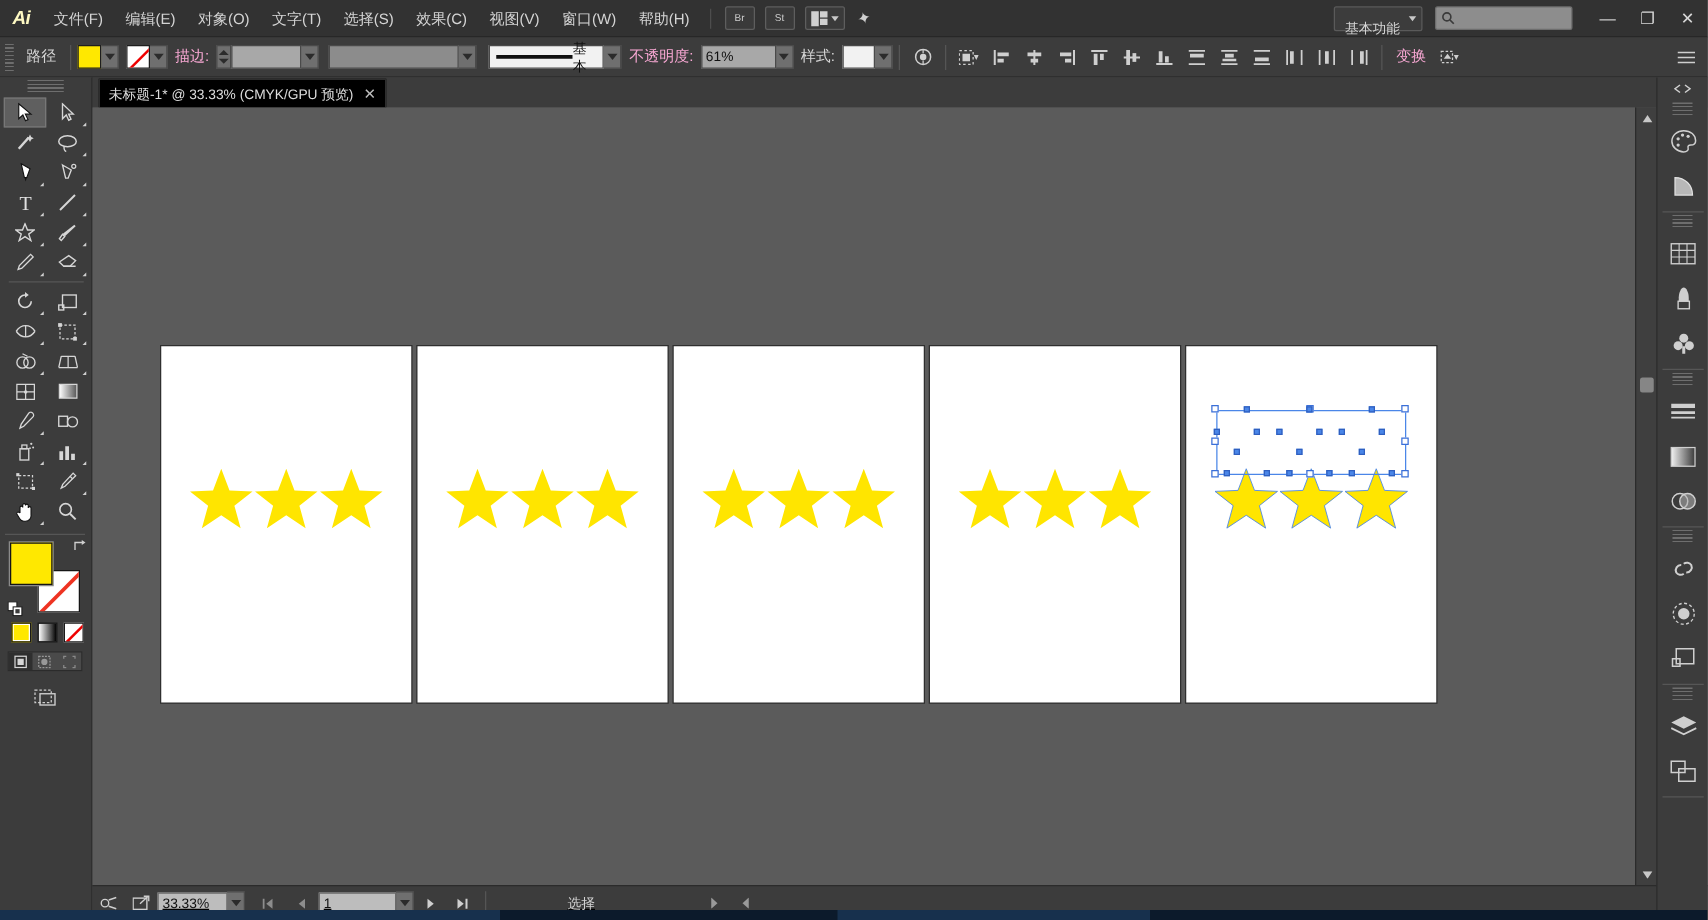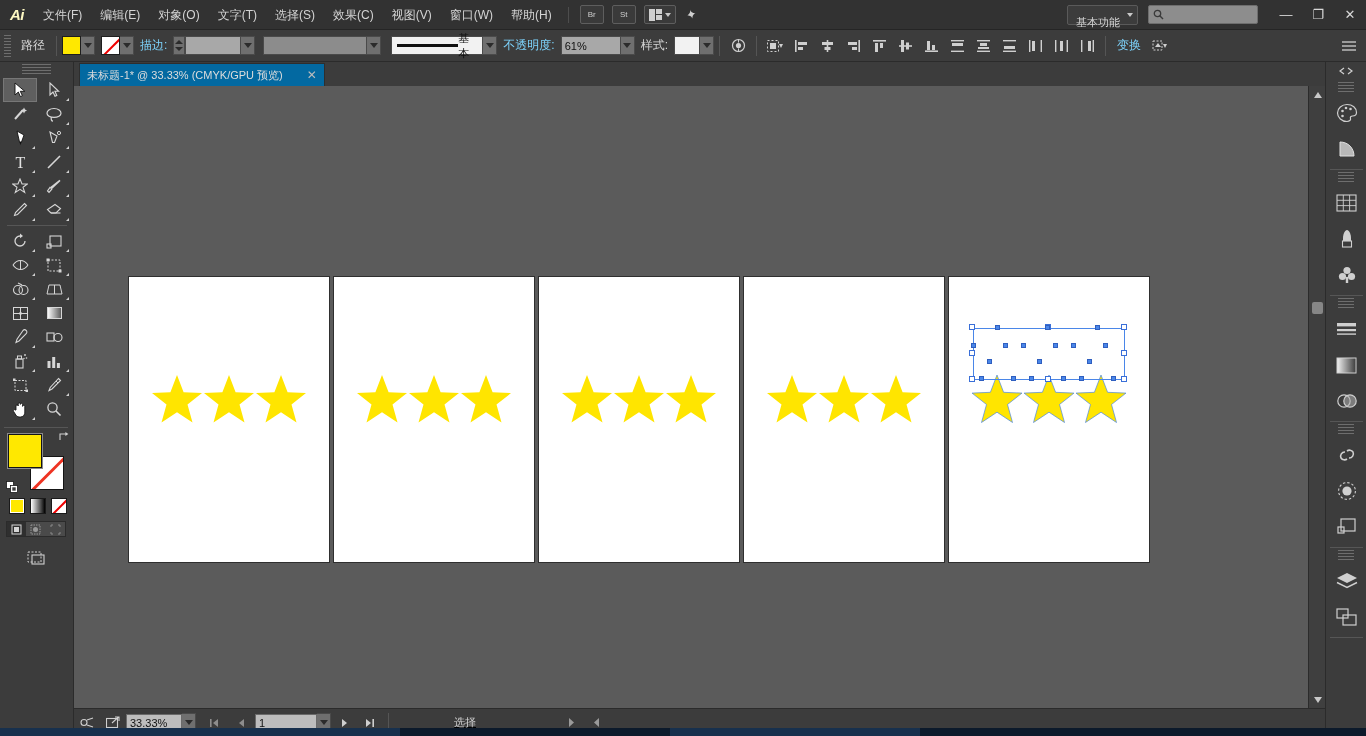--- a/index.html
+++ b/index.html
@@ -67,21 +67,21 @@
   .controlbar {
     position: absolute; top: 30px; left: 0; width: 1366px; height: 32px;
     background: #3c3c3c; display: flex; align-items: center;
     border-bottom: 1px solid #2b2b2b; padding-left: 4px;
   }
   .grip {
     width: 7px; height: 22px; margin-right: 4px;
     background: repeating-linear-gradient(to bottom,#6e6e6e 0 1px,transparent 1px 3px);
   }
   .cb-label { font-size: 12px; color: #d6d6d6; padding: 0 6px; white-space: nowrap; text-align: center; }
-  .cb-label.orange { color: #7dd3fc; }
+  .cb-label.orange { color: #f9a8d4; }
   .cb-sep { width: 1px; height: 20px; background: #555; margin: 0 5px; }
   .swatch-wrap { display: flex; align-items: center; }
   .swatch {
     width: 19px; height: 19px; border: 1px solid #1e1e1e; background: #ffe800;
   }
   .swatch.none {
     background: #fff; position: relative; overflow: hidden;
   }
   .swatch.none::after {
     content: ''; position: absolute; left: -3px; top: 8px; width: 28px;
@@ -116,23 +116,23 @@
     justify-content: center; margin: 0 2px; border-radius: 2px;
   }
   .ico-btn svg { display:block; }
 
   
   .tabbar {
     position: absolute; top: 62px; left: 74px; width: 1292px; height: 24px;
     background: #3c3c3c; display: flex; align-items: flex-end;
   }
   .doctab {
-    height: 23px; background: #0369a1; border: 1px solid #2e2e2e;
+    height: 23px; background: #000000; border: 1px solid #2e2e2e;
     border-bottom: none; display: flex; align-items: center; padding: 0 7px;
-    gap: 24px; margin-left: 5px;
+    gap: 8px; margin-left: 5px;
   }
   .doctab-title { font-size: 11px; color: #dcdcdc; white-space: nowrap; }
   .doctab-close { font-size: 12px; color: #bdbdbd; line-height: 1; }
 
   
   .toolbar {
     position: absolute; top: 62px; left: 0; width: 74px; height: 674px;
     background: #3c3c3c; border-right: 1px solid #2b2b2b;
   }
   .tb-grip {

